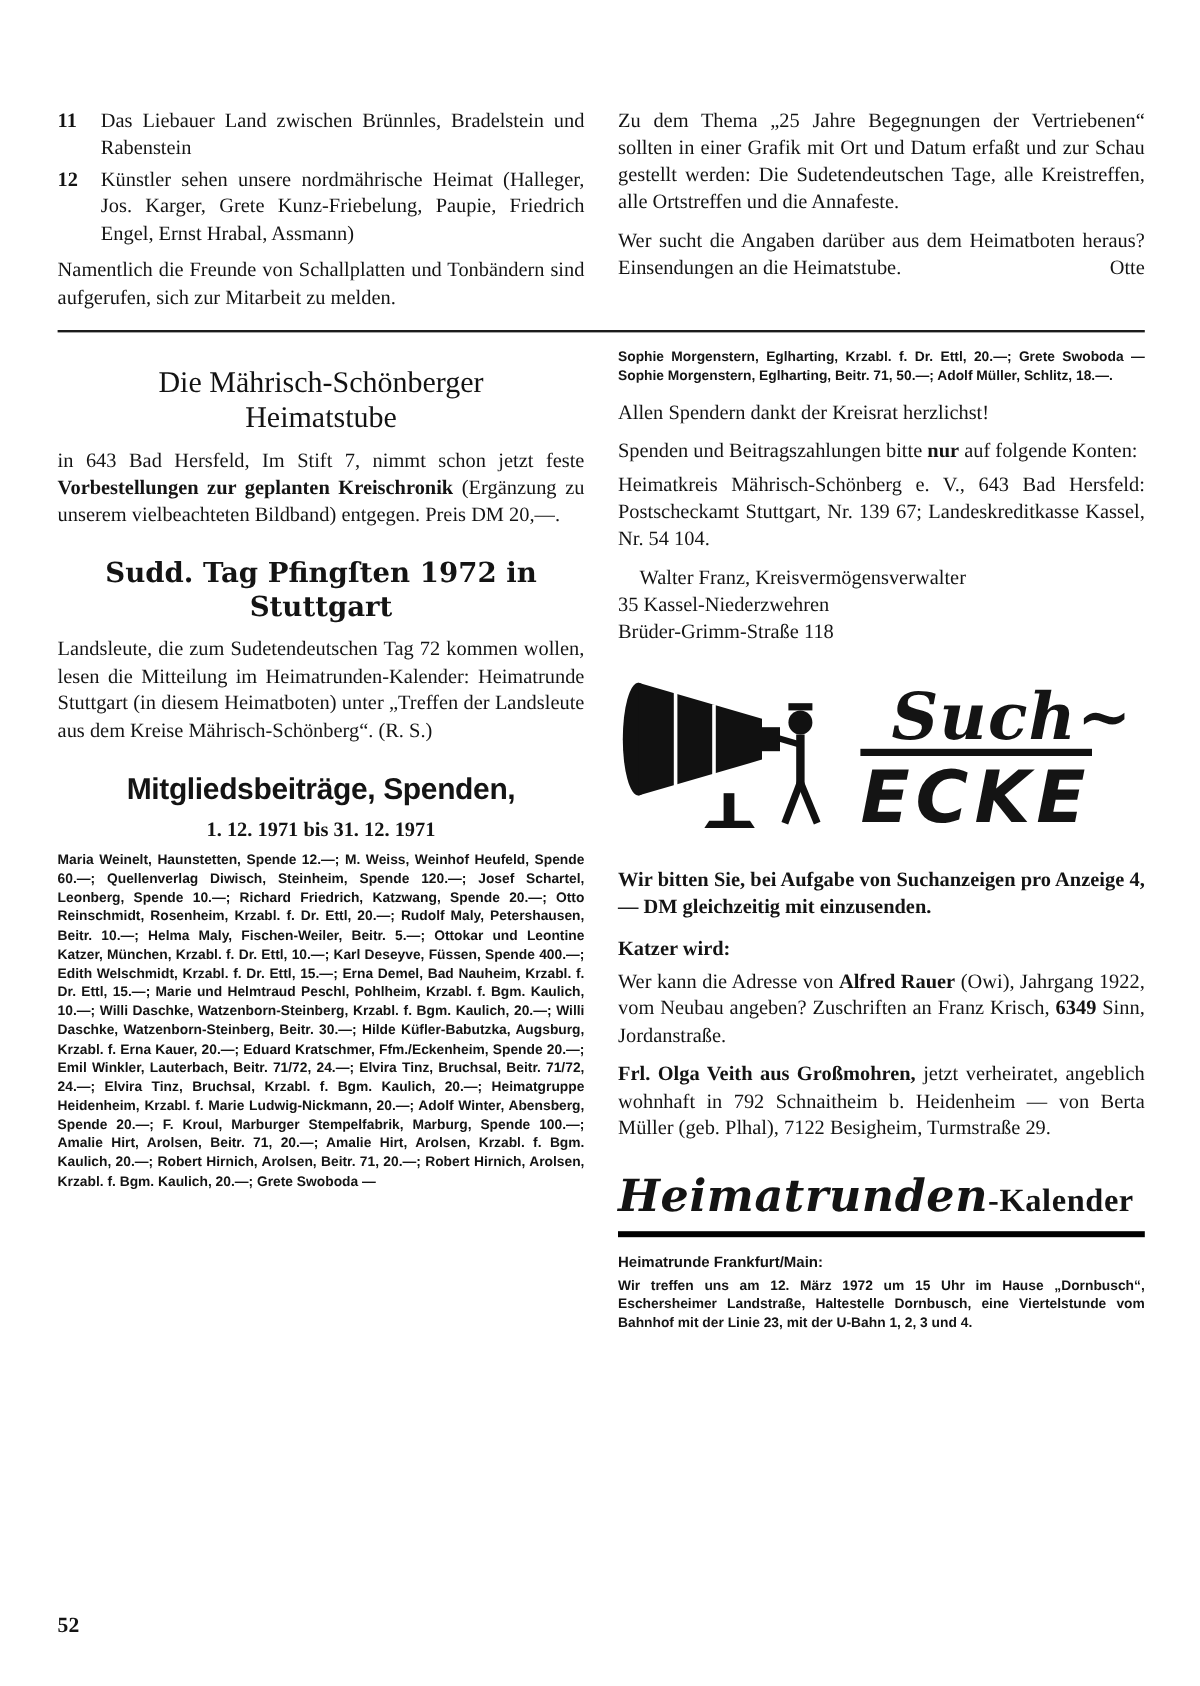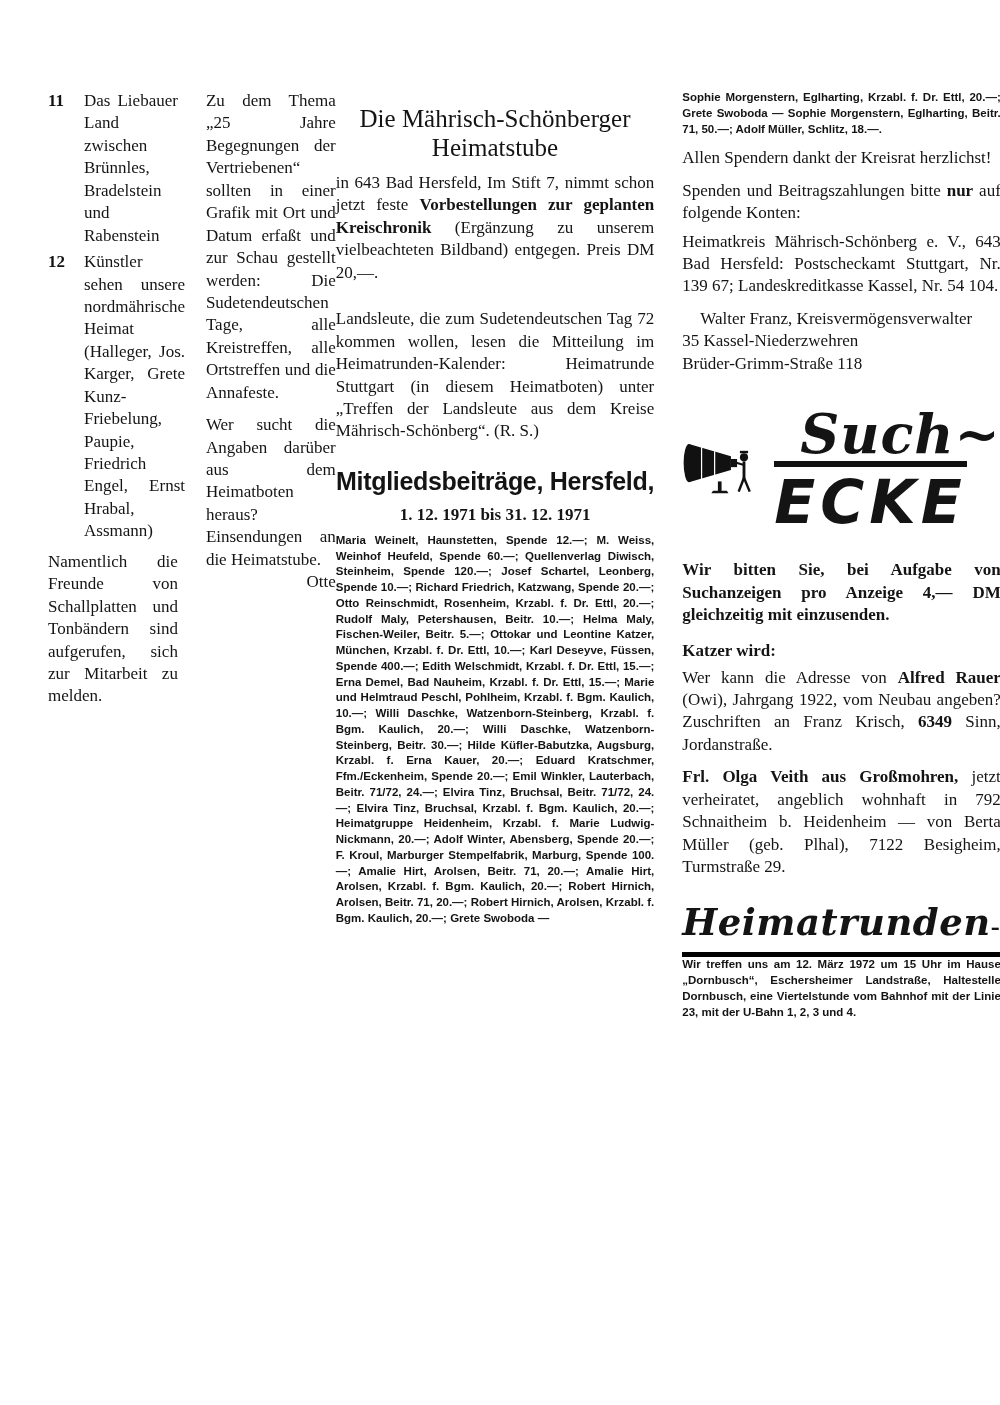--- a/index.html
+++ b/index.html
@@ -9,21 +9,21 @@
     width: 1000px; height: 1405px;
     margin: 0 auto;
     background: #ffffff;
     color: #141414;
     font-family: "Liberation Serif", serif;
     overflow: hidden;
   }
   .page {
     width: 100%; height: 100%;
     padding: 90px 46px 40px 48px;
-    display: flex; flex-direction: row;
+    display: flex; flex-direction: column;
   }
   .cols { display: flex; gap: 28px; }
   .col { flex: 1 1 0; min-width: 0; }
 
   .serif-p { font-size: 17px; line-height: 1.32; text-align: justify; }
   .small {
     font-family: "Liberation Sans", sans-serif;
     font-weight: bold;
     font-size: 11.5px;
     line-height: 1.37;
@@ -145,26 +145,30 @@
 
       <div class="sec first-sec">
         <div class="h-serif">
           <div>Die Mährisch-Schönberger</div>
           <div>Heimatstube</div>
         </div>
         <p class="serif-p"><span>in 643 Bad Hersfeld, Im Stift 7, nimmt schon jetzt feste </span><span class="b">Vorbestellungen zur geplanten Kreischronik</span><span> (Ergänzung zu unserem vielbeachteten Bildband) entgegen. Preis DM 20,—.</span></p>
       </div>
 
       <div class="sec">
+        <div class="h-sudd">
+          <div>Sudd. Tag Pfingſten 1972 in</div>
+          <div>Stuttgart</div>
+        </div>
         <p class="serif-p">Landsleute, die zum Sudetendeutschen Tag 72 kommen wollen, lesen die Mitteilung im Heimatrunden-Kalender: Heimatrunde Stuttgart (in diesem Heimatboten) unter „Treffen der Landsleute aus dem Kreise Mährisch-Schönberg“. (R. S.)</p>
       </div>
 
       <div class="sec">
         <div class="h-sans">
-          <div>Mitgliedsbeiträge, Hersfeld,</div>
+          <div>Mitgliedsbeiträge, Spenden,</div>
         </div>
         <div class="h-period">1. 12. 1971 bis 31. 12. 1971</div>
         <p class="small">Maria Weinelt, Haunstetten, Spende 12.—; M. Weiss, Weinhof Heufeld, Spende 60.—; Quellenverlag Diwisch, Steinheim, Spende 120.—; Josef Schartel, Leonberg, Spende 10.—; Richard Friedrich, Katzwang, Spende 20.—; Otto Reinschmidt, Rosenheim, Krzabl. f. Dr. Ettl, 20.—; Rudolf Maly, Petershausen, Beitr. 10.—; Helma Maly, Fischen-Weiler, Beitr. 5.—; Ottokar und Leontine Katzer, München, Krzabl. f. Dr. Ettl, 10.—; Karl Deseyve, Füssen, Spende 400.—; Edith Welschmidt, Krzabl. f. Dr. Ettl, 15.—; Erna Demel, Bad Nauheim, Krzabl. f. Dr. Ettl, 15.—; Marie und Helmtraud Peschl, Pohlheim, Krzabl. f. Bgm. Kaulich, 10.—; Willi Daschke, Watzenborn-Steinberg, Krzabl. f. Bgm. Kaulich, 20.—; Willi Daschke, Watzenborn-Steinberg, Beitr. 30.—; Hilde Küfler-Babutzka, Augsburg, Krzabl. f. Erna Kauer, 20.—; Eduard Kratschmer, Ffm./Eckenheim, Spende 20.—; Emil Winkler, Lauterbach, Beitr. 71/72, 24.—; Elvira Tinz, Bruchsal, Beitr. 71/72, 24.—; Elvira Tinz, Bruchsal, Krzabl. f. Bgm. Kaulich, 20.—; Heimatgruppe Heidenheim, Krzabl. f. Marie Ludwig-Nickmann, 20.—; Adolf Winter, Abensberg, Spende 20.—; F. Kroul, Marburger Stempelfabrik, Marburg, Spende 100.—; Amalie Hirt, Arolsen, Beitr. 71, 20.—; Amalie Hirt, Arolsen, Krzabl. f. Bgm. Kaulich, 20.—; Robert Hirnich, Arolsen, Beitr. 71, 20.—; Robert Hirnich, Arolsen, Krzabl. f. Bgm. Kaulich, 20.—; Grete Swoboda —</p>
       </div>
 
     </div>
 
     <div class="col">
 
       <p class="small">Sophie Morgenstern, Eglharting, Krzabl. f. Dr. Ettl, 20.—; Grete Swoboda — Sophie Morgenstern, Eglharting, Beitr. 71, 50.—; Adolf Müller, Schlitz, 18.—.</p>
@@ -208,20 +212,21 @@
       <div class="gesucht-label">Katzer wird:</div>
 
       <p class="serif-p"><span>Wer kann die Adresse von </span><span class="b">Alfred Rauer</span><span> (Owi), Jahrgang 1922, vom Neubau angeben? Zuschriften an Franz Krisch, </span><span class="b">6349</span><span> Sinn, Jordanstraße.</span></p>
 
       <p class="serif-p mt10"><span class="b">Frl. Olga Veith aus Großmohren,</span><span> jetzt verheiratet, angeblich wohnhaft in 792 Schnaitheim b. Heidenheim — von Berta Müller (geb. Plhal), 7122 Besigheim, Turmstraße 29.</span></p>
 
       <div class="kalender-head">
         <span class="kalender-script">Heimatrunden</span><span class="kalender-rest">-Kalender</span>
       </div>
 
+      <div class="frankfurt-label">Heimatrunde Frankfurt/Main:</div>
 
       <p class="small"><span>Wir treffen uns am </span><span class="b">12. März 1972</span><span> um 15 Uhr im Hause „Dornbusch“, Eschersheimer Landstraße, Haltestelle Dornbusch, eine Viertelstunde vom Bahnhof mit der Linie 23, mit der U-Bahn 1, 2, 3 und 4.</span></p>
 
     </div>
   </div>
 
   <div class="page-number">52</div>
 
 </div>
 

